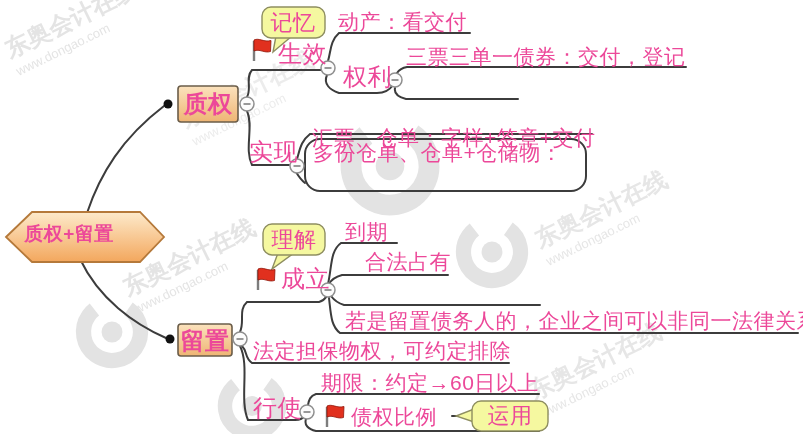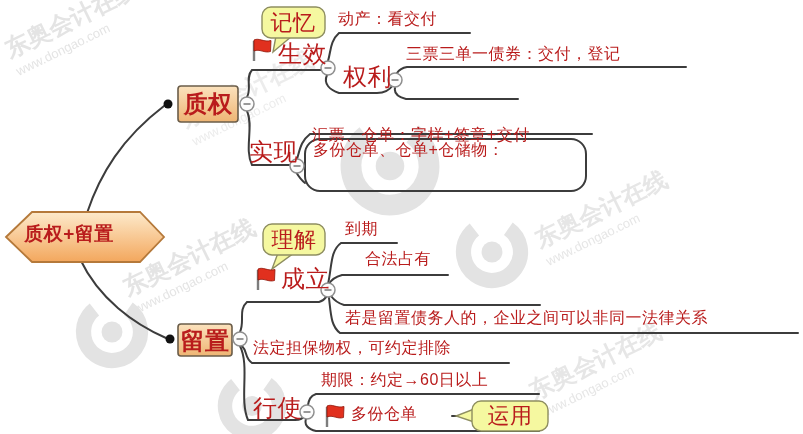--- a/index.html
+++ b/index.html
@@ -2,24 +2,24 @@
 <html><head>
 <meta charset="utf-8">
 <style>
   html,body{margin:0;padding:0;background:#fff;}
   #stage{
     position:relative;width:803px;height:434px;overflow:hidden;background:#ffffff;
     font-family:"Liberation Sans","DejaVu Sans",sans-serif;
   }
   svg{position:absolute;left:0;top:0;}
   .t{
-    position:absolute;white-space:nowrap;color:#b91c1c;line-height:1.12;
+    position:absolute;white-space:nowrap;color:#ec4899;line-height:1.12;
     letter-spacing:0.5px;
   }
-  .s21{font-size:16px;}
+  .s21{font-size:21px;}
   .s24{font-size:24px;}
   .bold{font-weight:600;}
   .ctr{transform:translateX(-50%);text-align:center;}
   .callout-label{font-size:22px;}
   .wm-brand{font-size:24px;font-weight:600;}
   .wm-site{font-size:13px;}
 </style>
 </head>
 <body>
 
@@ -166,16 +166,16 @@
 
 <div class="t s24 bold ctr" style="left:205px;top:328px">留置</div>
 <div class="t callout-label ctr" style="left:294px;top:228px">理解</div>
 <div class="t s24" style="left:281px;top:266px">成立</div>
 <div class="t s21" style="left:345px;top:220px">到期</div>
 <div class="t s21" style="left:365px;top:250px">合法占有</div>
 <div class="t s21" style="left:345px;top:309px">若是留置债务人的，企业之间可以非同一法律关系</div>
 <div class="t s21" style="left:253px;top:339px">法定担保物权，可约定排除</div>
 <div class="t s24" style="left:253px;top:395px">行使</div>
 <div class="t s21" style="left:321px;top:371px">期限：约定→60日以上</div>
-<div class="t s21" style="left:351px;top:405px">多份仓单</div>
+<div class="t s21" style="left:351px;top:405px">债权比例</div>
 <div class="t callout-label ctr" style="left:510px;top:404px">运用</div>
 
 </div>
 
 </body></html>

